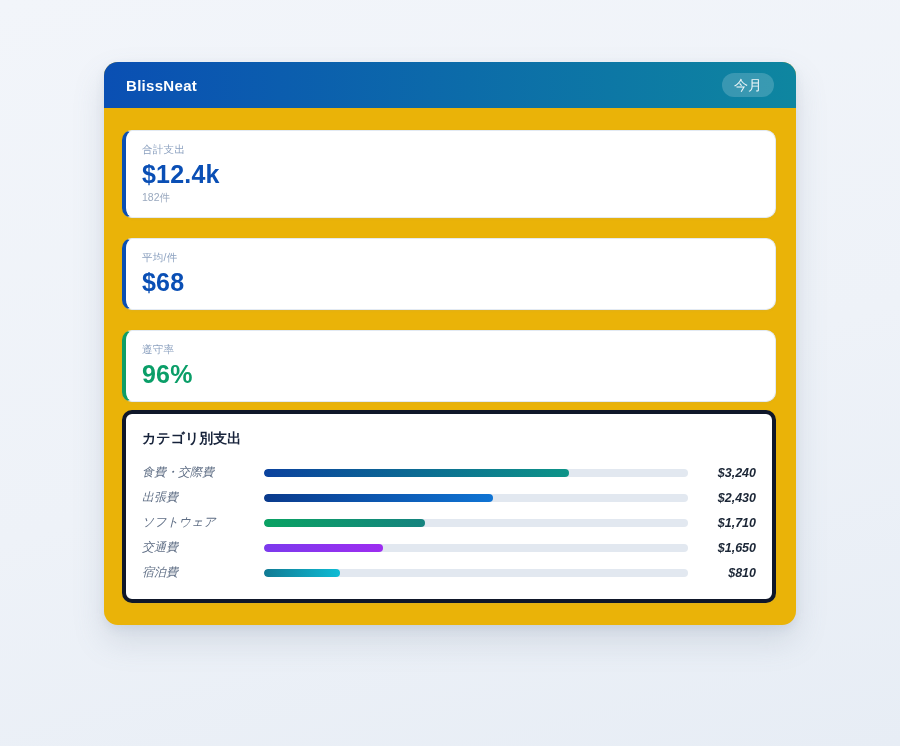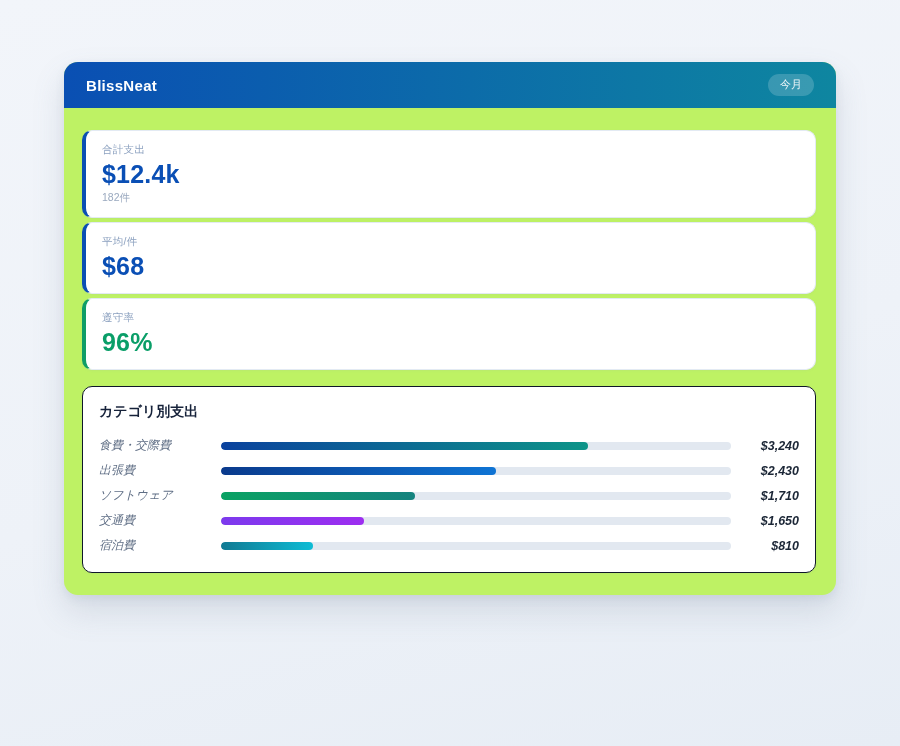--- a/index.html
+++ b/index.html
@@ -3,53 +3,53 @@
 <meta charset="utf-8">
 <style>
   * { margin: 0; padding: 0; box-sizing: border-box; }
   html, body { width: 900px; height: 746px; }
   body {
     font-family: "Liberation Sans", "DejaVu Sans", sans-serif;
     background: linear-gradient(165deg, #f2f5fa 0%, #eef2f8 55%, #e7edf5 100%);
     overflow: hidden;
   }
   .panel {
-    width: 772px;
+    width: 692px;
     margin: 62px auto 0 auto;
-    background: #bef264;
+    background: #eab308;
     border-radius: 14px;
     box-shadow: 0 16px 32px rgba(100,116,139,0.18), 0 4px 10px rgba(100,116,139,0.10);
   }
   .panel-header {
     height: 46px;
     border-radius: 14px 14px 0 0;
     display: flex;
     align-items: center;
     justify-content: space-between;
     padding: 0 22px 0 22px;
   }
   .app-title {
     color: #ffffff;
     font-size: 15px;
     font-weight: bold;
     letter-spacing: 0.3px;
   }
   .period-badge {
     background: rgba(255,255,255,0.18);
     color: #eef6f8;
-    font-size: 11px;
+    font-size: 14px;
     padding: 4px 12px;
     border-radius: 999px;
     border: none;
     cursor: pointer;
     font-family: inherit;
     line-height: 1.2;
   }
   .panel-body { padding: 22px 20px 22px 18px; }
-  .stats { display: flex; flex-direction: column; gap: 4px; }
+  .stats { display: flex; flex-direction: column; gap: 20px; }
   .stat-card {
     background: #ffffff;
     border: 1px solid #e3eaf3;
     border-left-width: 4px;
     border-left-style: solid;
     border-radius: 10px;
     padding: 12px 16px;
     box-shadow: 0 1px 2px rgba(148,163,184,0.10);
   }
   .stat-label {
@@ -67,23 +67,23 @@
     letter-spacing: 0.2px;
   }
   .stat-sub {
     font-size: 10.5px;
     color: #9aa9bf;
     margin-top: 2px;
     display: block;
   }
   .stat-sub:empty { display: none; }
   .category-card {
-    margin-top: 16px;
+    margin-top: 8px;
     background: #ffffff;
-    border: 1px solid #0f172a;
+    border: 4px solid #0f172a;
     border-radius: 10px;
     padding: 16px 16px 14px 16px;
     box-shadow: 0 1px 2px rgba(148,163,184,0.10);
   }
   .category-title {
     font-size: 14px;
     font-weight: bold;
     color: #16223a;
     margin-bottom: 12px;
   }

